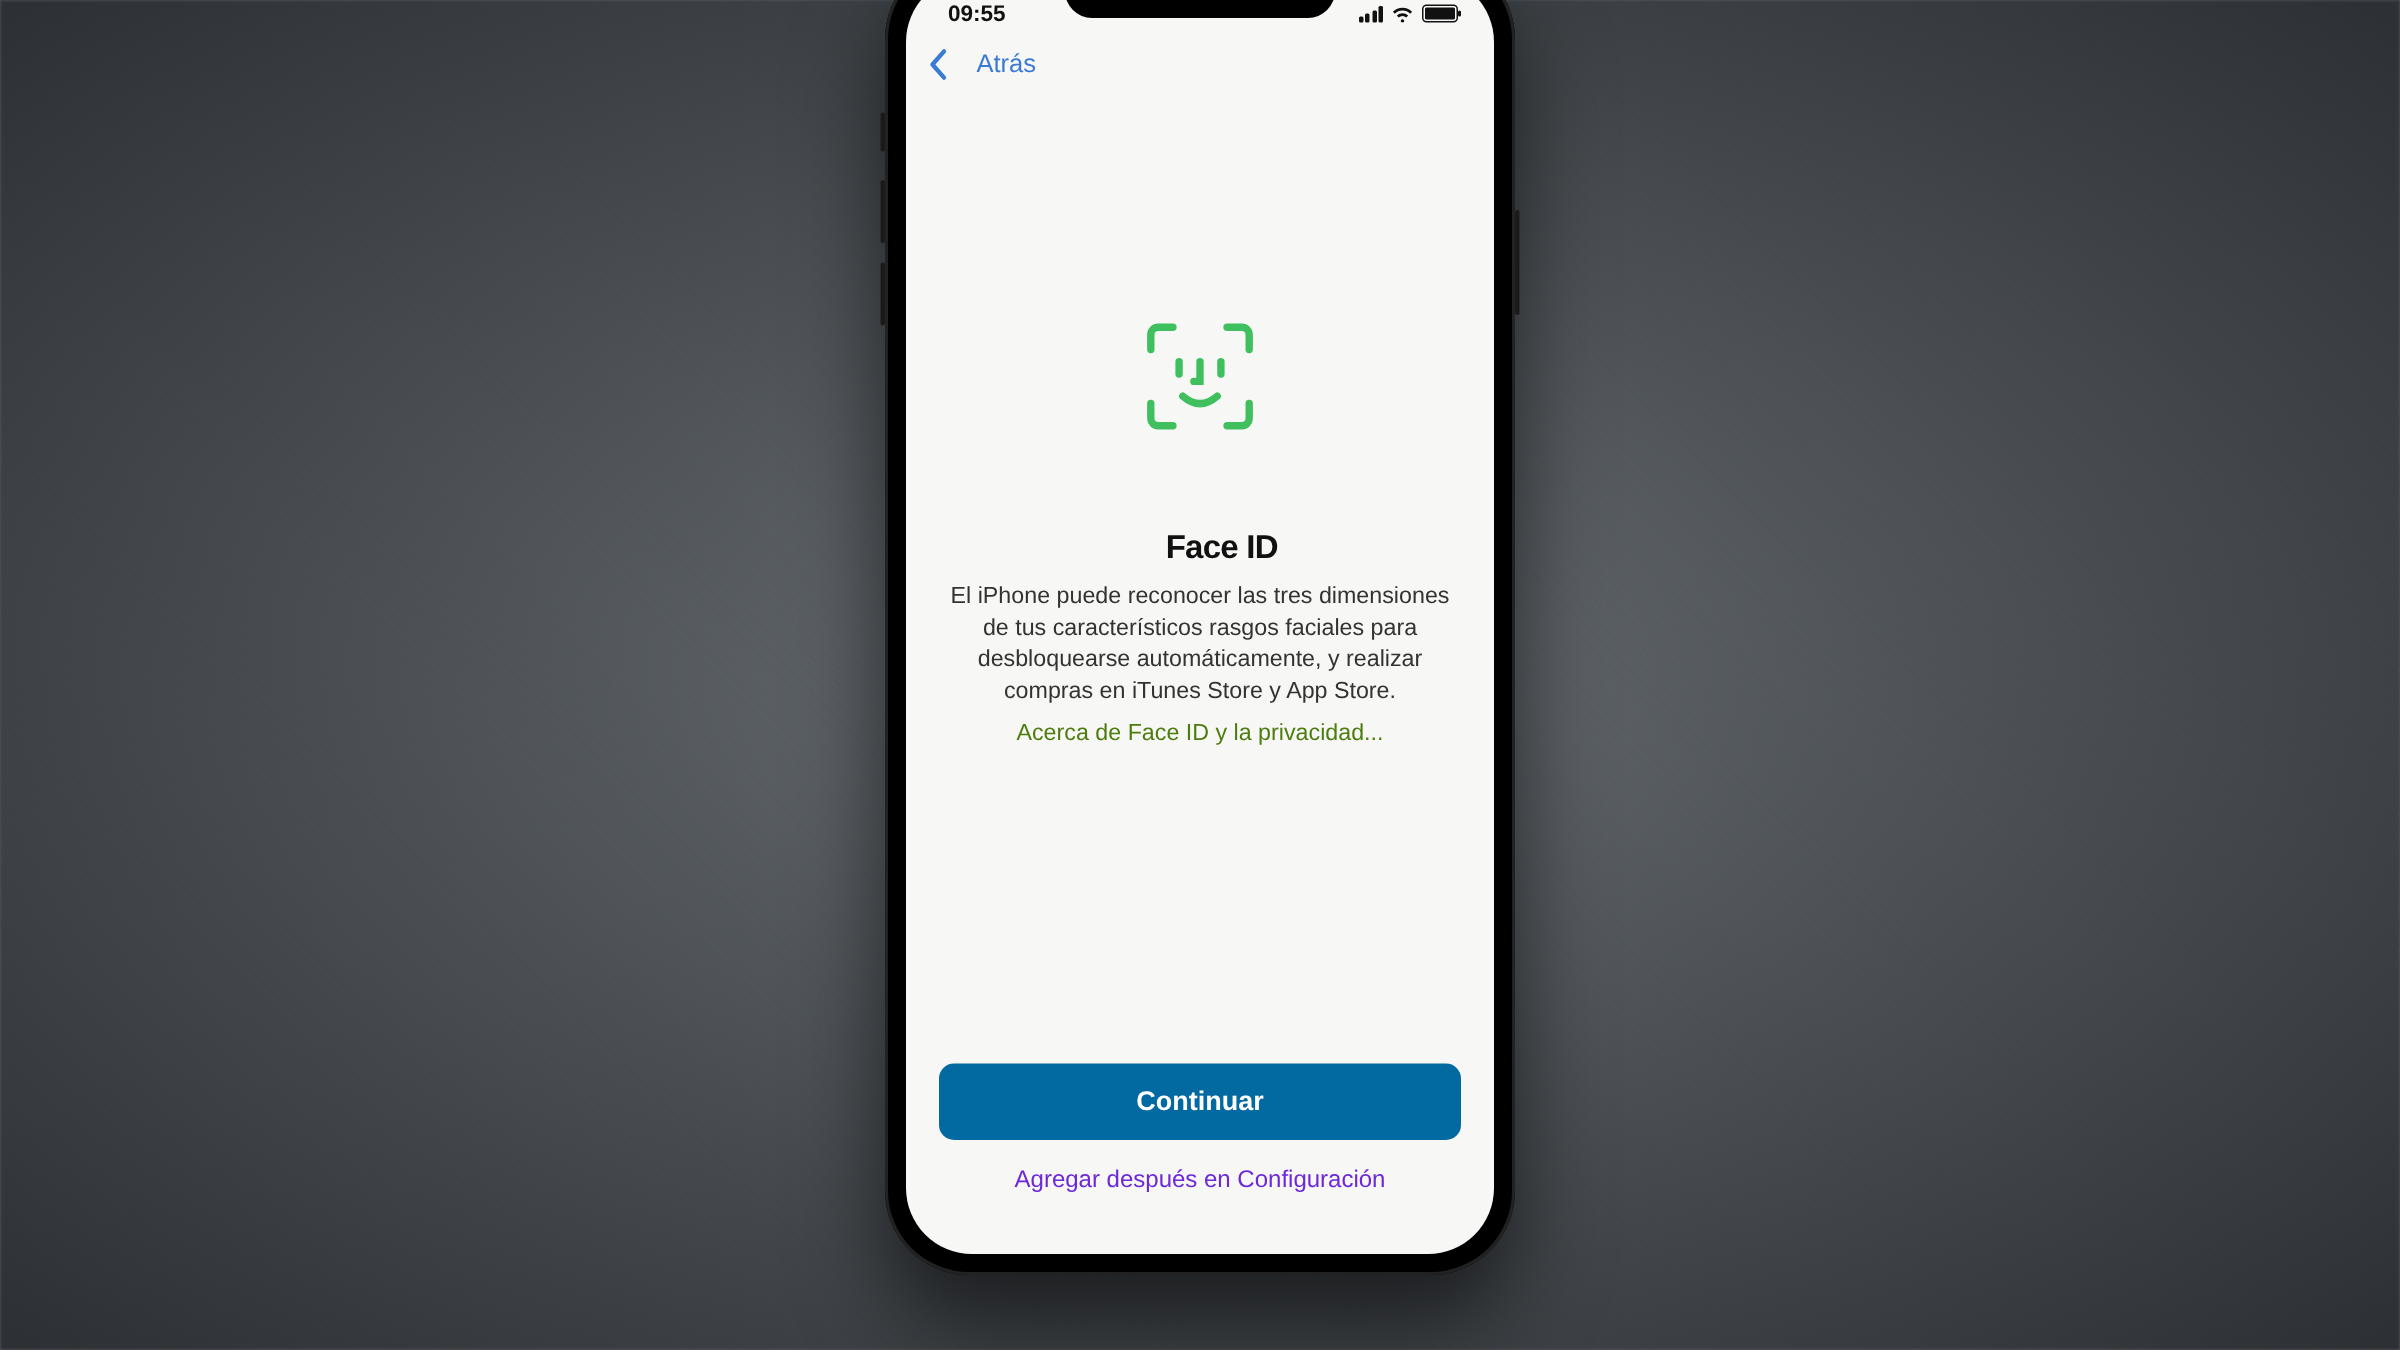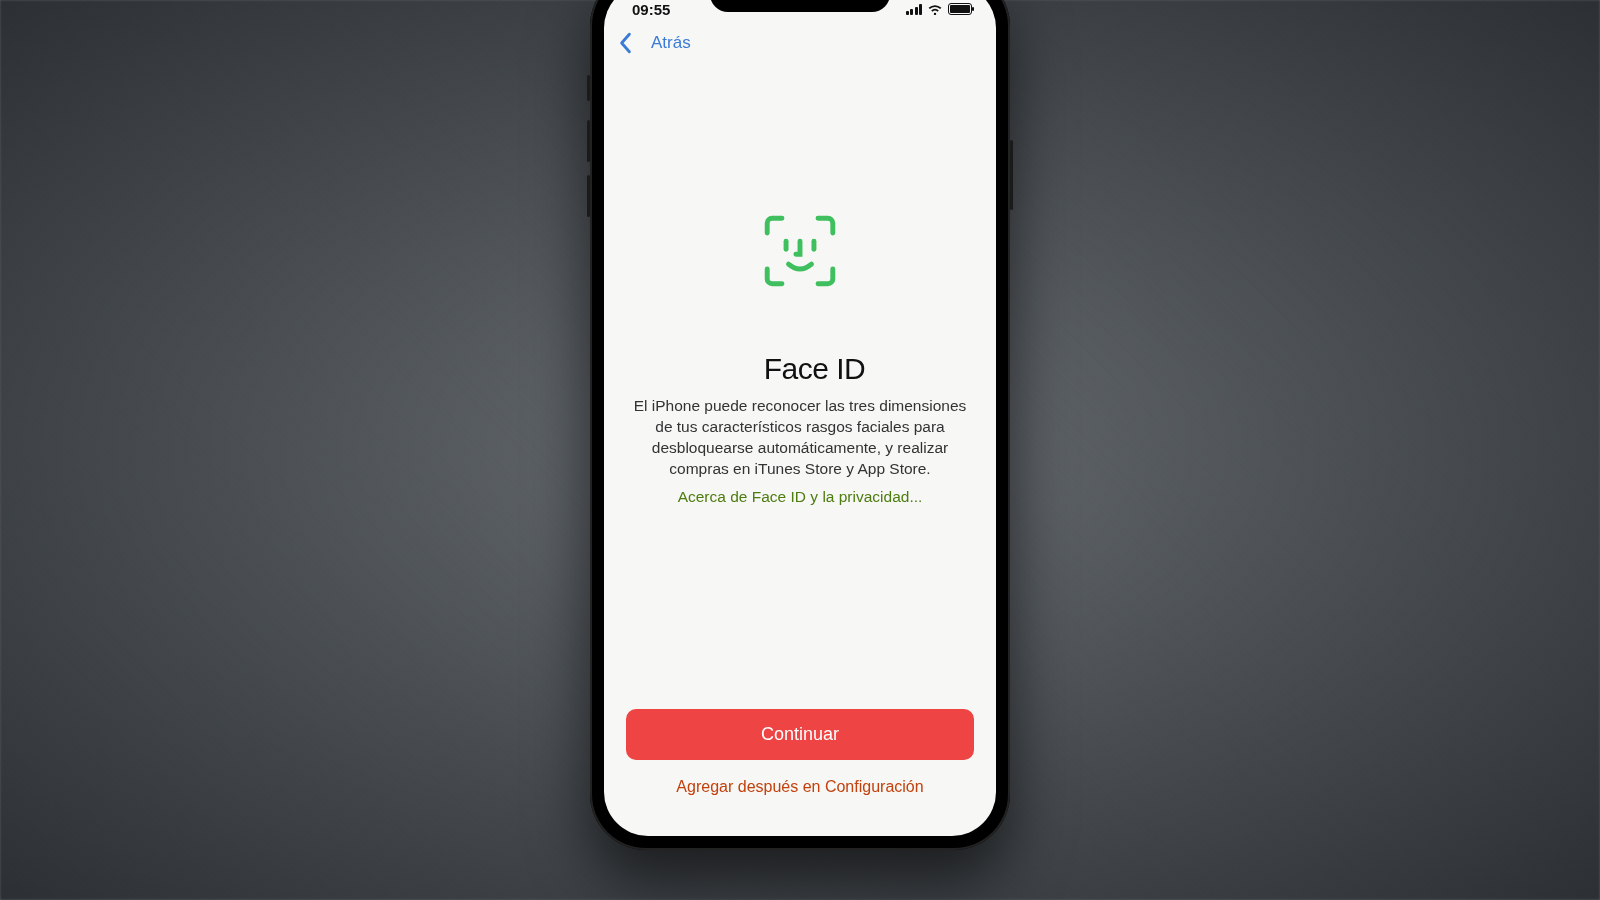--- a/index.html
+++ b/index.html
@@ -135,22 +135,22 @@
       padding: 0 20px;
     }
     .faceid-icon {
       margin-top: 150px;
       width: 82px;
       height: 82px;
     }
     .faceid-icon svg { width:100%; height:100%; display:block; }
     .title {
       margin-top: 60px;
-      font-size: 30px;
-      font-weight: 400;
+      font-size: 22px;
+      font-weight: 700;
       color: #111;
       letter-spacing: -0.5px;
       margin-left: 29px;
     }
     .description {
       margin-top: 10px;
       font-size: 15.5px;
       line-height: 1.35;
       color: #333;
       text-align: center;
@@ -164,32 +164,32 @@
     }
     .footer {
       padding: 0 22px 40px;
       display: flex;
       flex-direction: column;
       align-items: center;
       gap: 18px;
     }
     .primary-btn {
       width: 100%;
-      background: #ef4444;
+      background: #0369a1;
       color: #fff;
       font-size: 18px;
-      font-weight: 400;
+      font-weight: 700;
       border: none;
       border-radius: 10px;
       padding: 15px 0;
       cursor: pointer;
     }
     .secondary-link {
       font-size: 16px;
-      color: #c2410c;
+      color: #6d28d9;
       cursor: pointer;
     }
     
     .side-btn{position:absolute;background:#1a1a1a;border-radius:2px;}
     .vol-up{left:-3px;top:150px;width:3px;height:42px;}
     .vol-down{left:-3px;top:205px;width:3px;height:42px;}
     .silence{left:-3px;top:105px;width:3px;height:26px;}
     .power{right:-3px;top:170px;width:3px;height:70px;}
   </style>
 </head>

